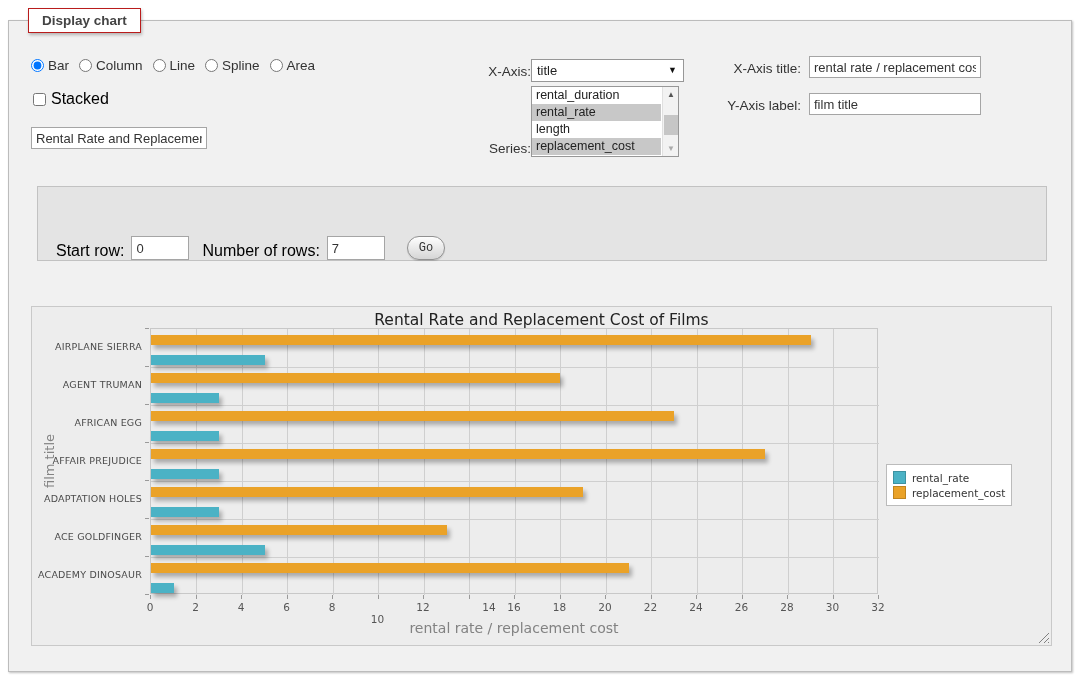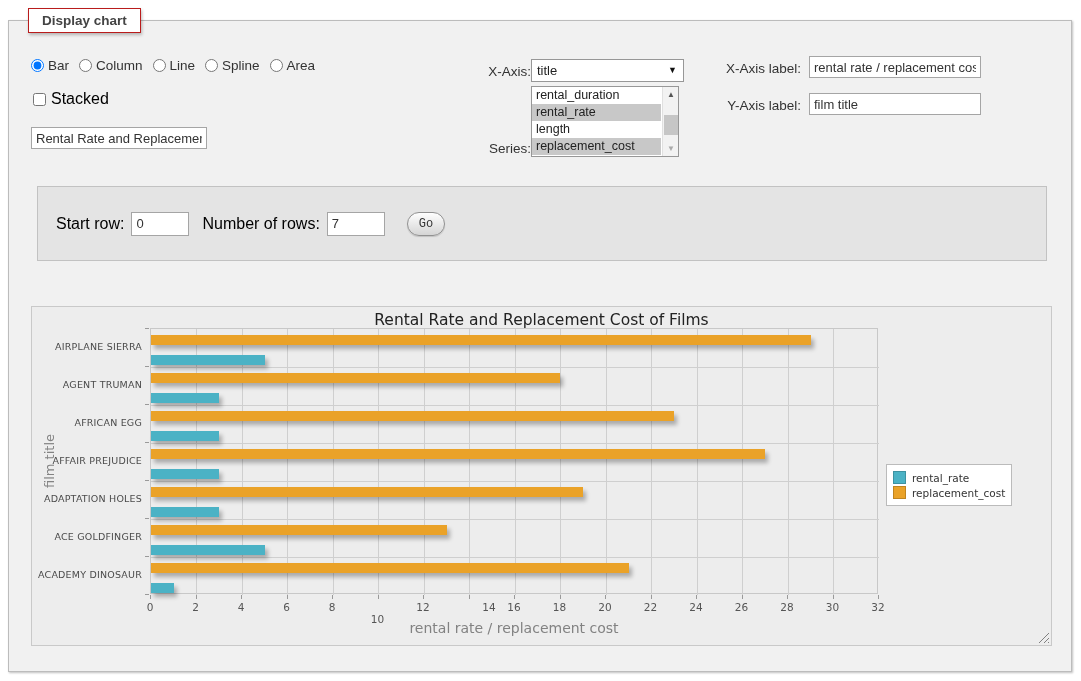--- a/index.html
+++ b/index.html
@@ -40,21 +40,21 @@
   .scrollbar .btn { position:absolute; left:0; width:16px; height:15px; background:#f2f2f2;
                     text-align:center; font-size:8px; line-height:15px; color:#555; }
   .scrollbar .btn.down { bottom:0; color:#aaa; }
   .scrollbar .thumb { position:absolute; left:1px; top:28px; width:14px; height:20px; background:#c6c6c6; }
 
   .axis-input { position:absolute; width:172px; }
 
   
   .rows-panel { position:absolute; left:36px; top:185px; width:1010px; height:75px;
                 background:#e4e4e4; border:1px solid #c2c2c2; }
-  .rows-panel .inner { position:absolute; left:18px; top:0; height:100%; display:flex; align-items:center; }
+  .rows-panel .inner { position:absolute; left:18px; top:0; height:100%; display:flex; align-items:flex-end; }
   .rows-panel input[type=text] { width:58px; height:24px; }
   .rows-panel .lbl { margin-right:7px; }
   .rows-panel .sp { width:13px; }
   .go-btn { margin-left:22px; padding:4px 11px; font-size:12px; color:#333; border:1px solid #919191;
             border-radius:12px; background:linear-gradient(#fefefe,#d5d5d5); cursor:pointer;
             box-shadow:0 1px 1px rgba(0,0,0,.15); font-family:Liberation Mono, monospace; }
 
   
   .chart { position:absolute; left:30px; top:305px; width:1021px; height:340px;
            background:#ededed; border:1px solid #c9c9c9; font-family:"DejaVu Sans", sans-serif; }
@@ -129,21 +129,21 @@
           <div class="opt">length</div>
           <div class="opt selected">replacement_cost</div>
         </div>
       <div class="scrollbar">
         <div class="btn up">▲</div>
         <div class="thumb"></div>
         <div class="btn down">▼</div>
       </div>
     </div>
 
-    <div class="cap r" style="left:692px;top:40px;">X-Axis label:</div>
+    <div class="cap r" style="left:692px;top:40px;">X-Axis title:</div>
     <input type="text" class="axis-input" style="position: absolute; left: 800px; top: 35px;" value="rental rate / replacement cost">
     <div class="cap r" style="left:692px;top:77px;">Y-Axis label:</div>
     <input type="text" class="axis-input" style="position: absolute; left: 800px; top: 72px;" value="film title">
 
     <div class="rows-panel" style="left:28px;top:165px;">
       <div class="inner">
         <span class="lbl">Start row:</span>
         <input type="text" value="0" style="">
         <span class="sp"></span>
         <span class="lbl">Number of rows:</span>

